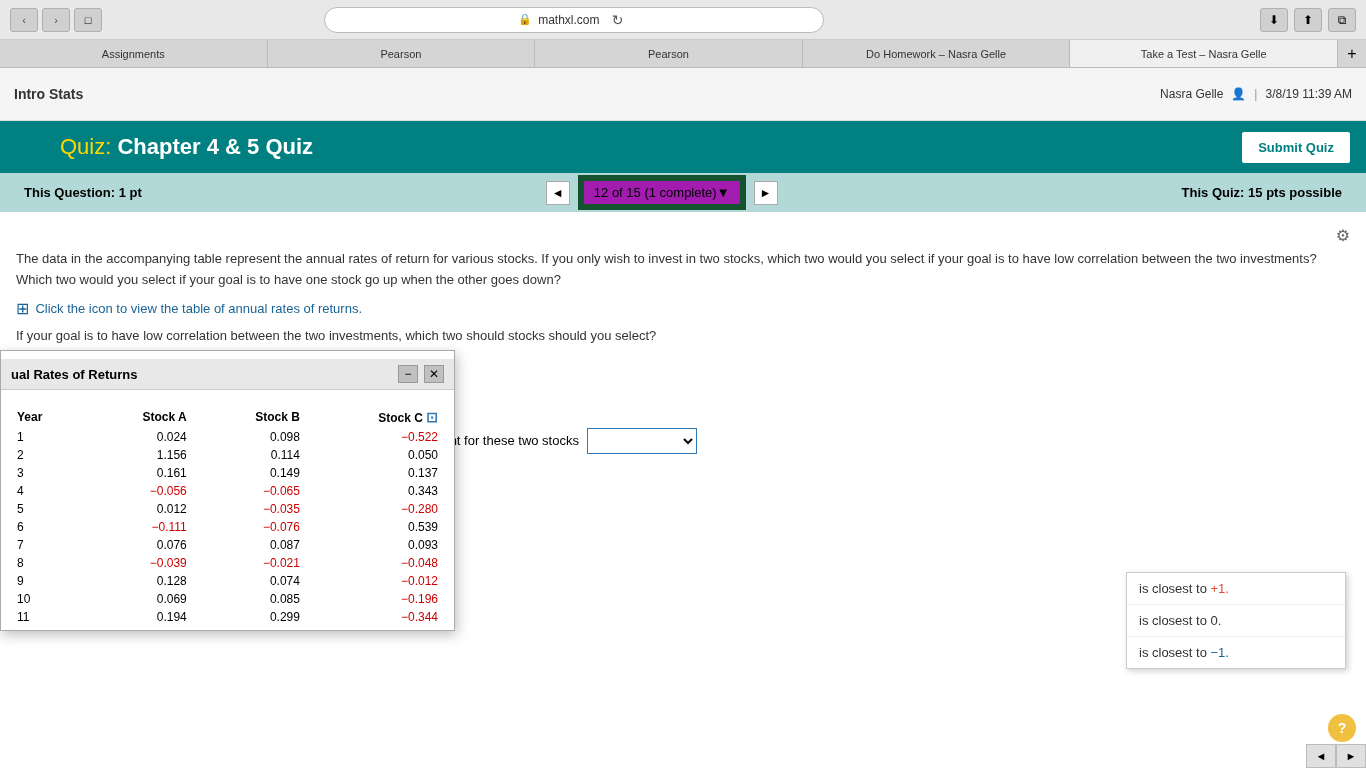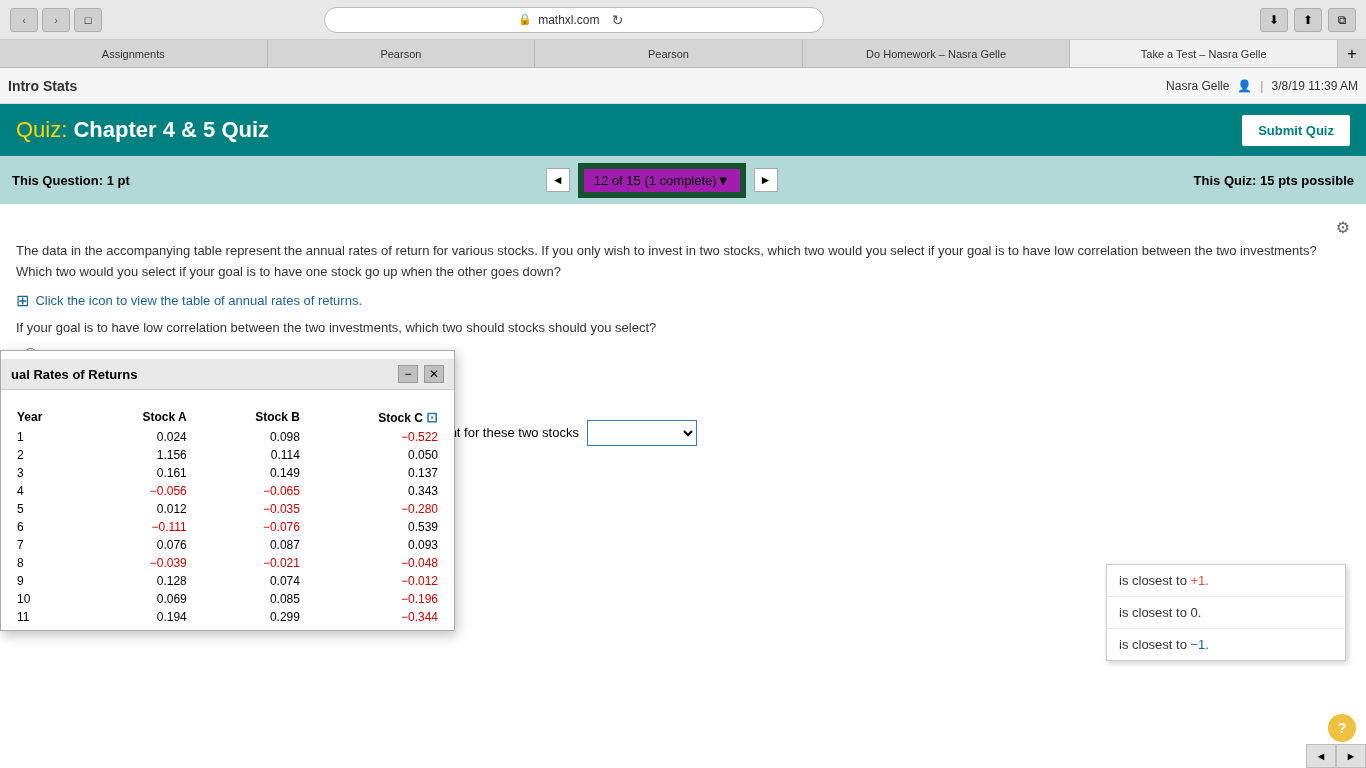--- a/index.html
+++ b/index.html
@@ -47,54 +47,54 @@
       cursor: pointer; min-width: 0; flex: 1; white-space: nowrap; overflow: hidden; text-overflow: ellipsis;
       background: #d5d5d5;
     }
     .tab.active { background: #f0f0f0; }
     .tab-add { width: 28px; display: flex; align-items: center; justify-content: center; font-size: 16px; cursor: pointer; }
 
     
     .app-header {
       background: #f5f5f5;
       border-bottom: 1px solid #ddd;
-      height: 36px;
+      height: 53px;
       display: flex;
       align-items: center;
-      padding: 0 8px;
+      padding: 0 14px;
     }
     .app-title { font-size: 14px; font-weight: bold; color: #333; flex: 1; }
     .user-info { font-size: 12px; color: #333; display: flex; align-items: center; gap: 8px; }
     .user-separator { color: #999; }
     .timestamp { font-size: 12px; color: #333; }
 
     
     .quiz-header {
       background: #008080;
       height: 52px;
       display: flex;
       align-items: center;
       padding: 0 16px;
       justify-content: space-between;
     }
     .quiz-title { font-size: 22px; color: #fff; }
-    .quiz-title span.quiz-label { color: #ffd700; font-weight: normal; }
+    .quiz-title span.quiz-label { color: #ffd700; font-weight: normal; margin-left: 44px; }
     .quiz-title span.quiz-name { color: #fff; font-weight: bold; }
     .submit-btn {
       background: #fff; color: #008080; border: none; padding: 8px 16px;
       font-size: 13px; font-weight: bold; cursor: pointer; border-radius: 2px;
     }
 
     
     .question-nav {
       background: #b2d8d8;
-      height: 48px;
+      height: 39px;
       display: flex;
       align-items: center;
-      padding: 0 12px;
+      padding: 0 24px;
       justify-content: space-between;
     }
     .question-info { font-size: 13px; font-weight: bold; }
     .nav-center { display: flex; align-items: center; gap: 8px; }
     .nav-arrow {
       width: 24px; height: 24px; background: #fff; border: 1px solid #aaa;
       cursor: pointer; display: flex; align-items: center; justify-content: center; font-size: 12px;
     }
     .question-counter {
       background: #a21caf; border: 6px solid #14532d; padding: 4px 10px;
@@ -132,21 +132,21 @@
     }
 
     
     .dropdown-popup {
       position: absolute;
       right: 20px;
       top: 360px;
       background: #fff;
       border: 1px solid #ccc;
       box-shadow: 2px 2px 6px rgba(0,0,0,0.2);
-      width: 240px;
+      width: 220px;
       z-index: 100;
       font-size: 13px;
     }
     .dropdown-popup-item {
       padding: 8px 12px;
       cursor: pointer;
       color: #333;
       border-bottom: 1px solid #eee;
     }
     .dropdown-popup-item:last-child { border-bottom: none; }

